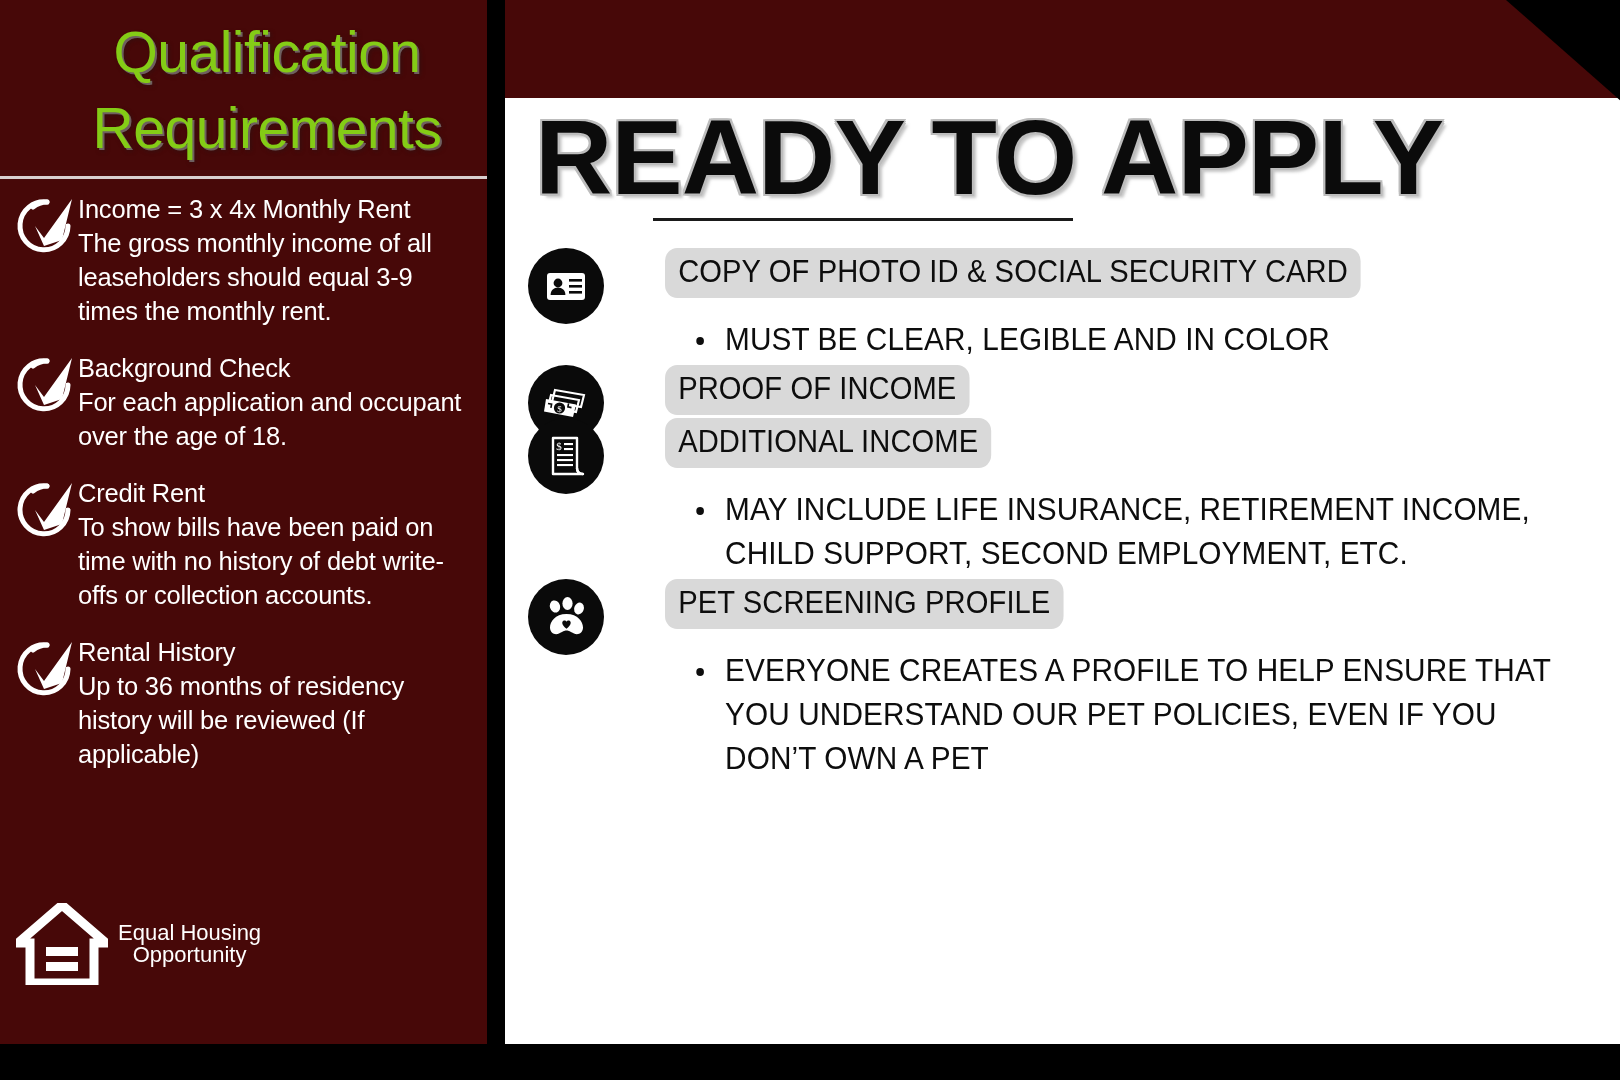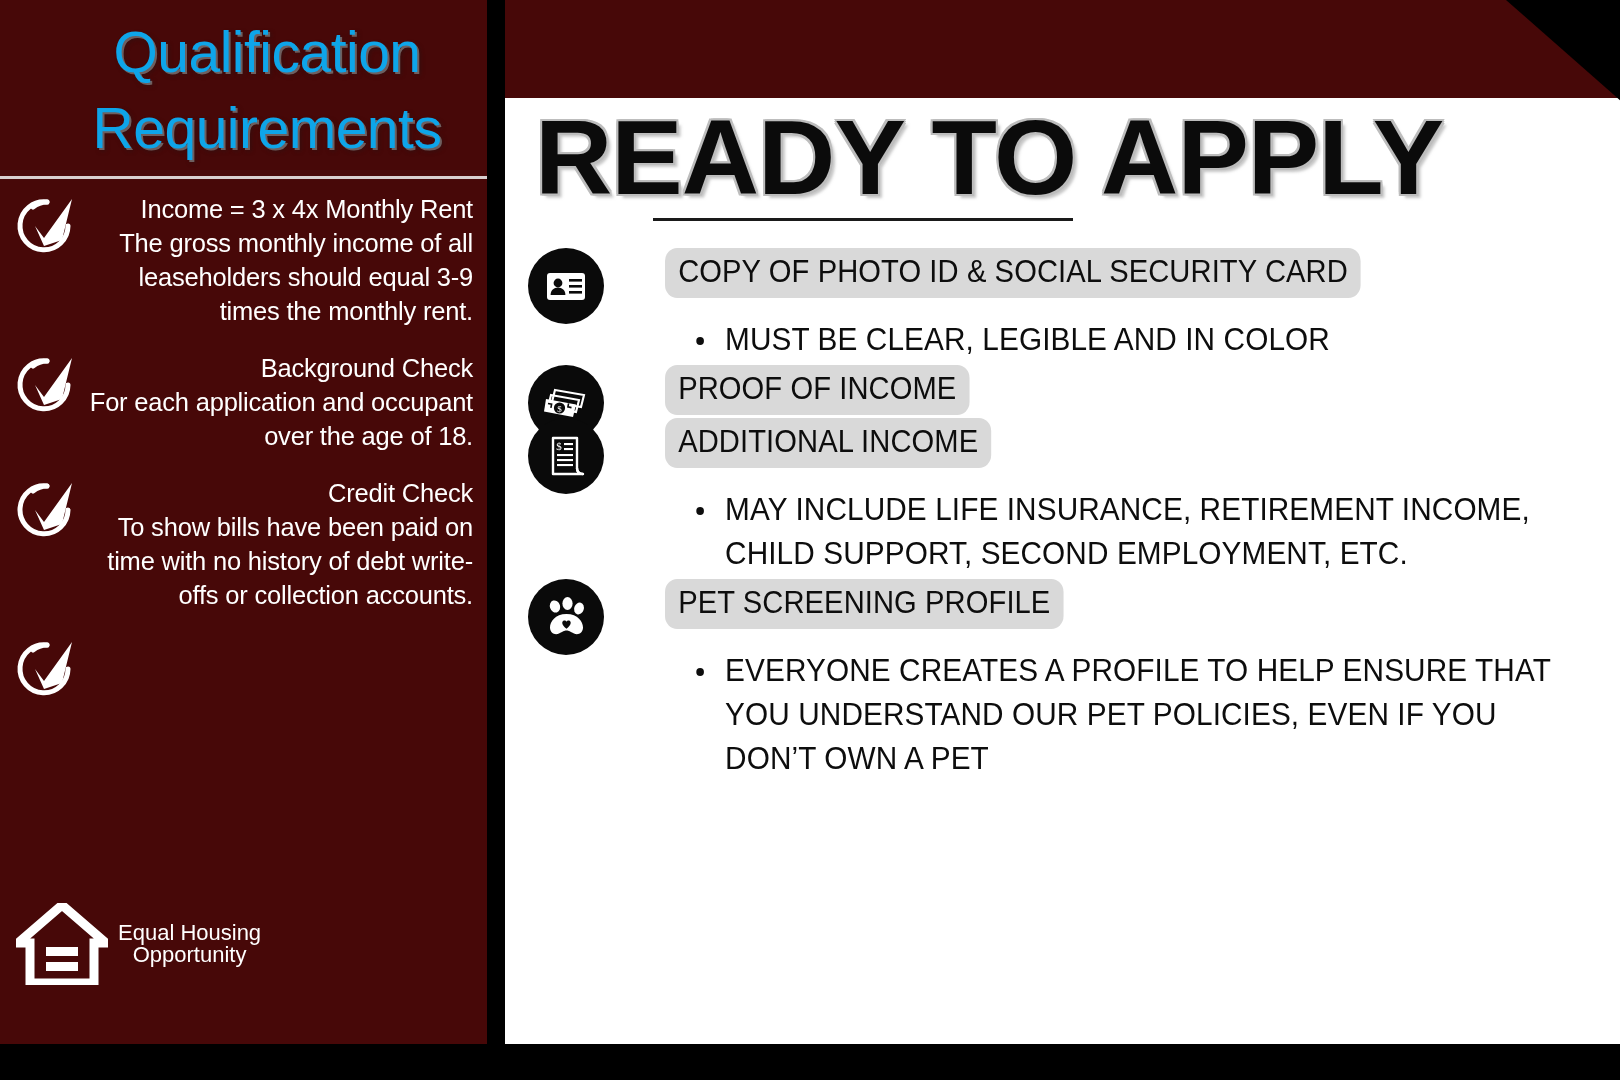--- a/index.html
+++ b/index.html
@@ -22,21 +22,21 @@
   #sidebar{
     position:absolute; left:0; top:0;
     width:487px; height:1044px;
     background:#470808;
     overflow:hidden;
   }
   #sidebar-title{
     position:absolute; left:0; top:14px;
     width:534px;
     text-align:center;
-    color:#0ea5e9;
+    color:#84cc16;
     font-size:57px;
     line-height:76px;
     font-weight:400;
     letter-spacing:-0.5px;
     text-shadow: 2px 2px 0 rgba(120,110,110,.85), 3px 3px 4px rgba(40,20,20,.6);
   }
   #sidebar-divider{
     position:absolute; left:0; top:176px;
     width:487px; height:3px;
     background:#d8cfcf;
@@ -59,21 +59,20 @@
     position:relative;
   }
   .check-icon svg{ display:block; width:62px; height:60px; }
   .req-text{
     flex:1 1 auto;
     color:#ffffff;
     font-size:25.5px;
     line-height:34px;
     letter-spacing:-0.2px;
     padding-top:2px;
-    text-align:right;
   }
   .req-title{ display:block; }
   .req-desc{ display:block; }
 
   
   #eho{
     position:absolute; left:16px; top:903px;
     display:flex; align-items:center;
   }
   #eho-mark{ width:92px; height:82px; }
@@ -243,32 +242,36 @@
 
       <div class="req-item">
         <span class="check-icon">
           <svg viewBox="0 0 62 60" xmlns="http://www.w3.org/2000/svg">
             <path d="M31 6 A24 24 0 1 0 52 30" fill="none" stroke="#ffffff" stroke-width="5" stroke-linecap="round"></path>
             <path d="M31 6 A24 24 0 0 0 17 11" fill="none" stroke="#ffffff" stroke-width="5" stroke-linecap="round"></path>
             <path d="M19 30 L28 42 L56 3 L46 44 L28 50 Z" fill="#ffffff"></path>
           </svg>
         </span>
         <span class="req-text">
-          <span class="req-title">Credit Check</span>
+          <span class="req-title">Credit Rent</span>
           <span class="req-desc">To show bills have been paid on time with no history of debt write-offs or collection accounts.</span>
         </span>
       </div>
 
       <div class="req-item">
         <span class="check-icon">
           <svg viewBox="0 0 62 60" xmlns="http://www.w3.org/2000/svg">
             <path d="M31 6 A24 24 0 1 0 52 30" fill="none" stroke="#ffffff" stroke-width="5" stroke-linecap="round"></path>
             <path d="M31 6 A24 24 0 0 0 17 11" fill="none" stroke="#ffffff" stroke-width="5" stroke-linecap="round"></path>
             <path d="M19 30 L28 42 L56 3 L46 44 L28 50 Z" fill="#ffffff"></path>
           </svg>
+        </span>
+        <span class="req-text">
+          <span class="req-title">Rental History</span>
+          <span class="req-desc">Up to 36 months of residency history will be reviewed (If applicable)</span>
         </span>
       </div>
 
     </div>
 
     <div id="eho">
       <span id="eho-mark">
         <svg viewBox="0 0 92 82" xmlns="http://www.w3.org/2000/svg">
           <path d="M46 2 L90 40 L78 40 L78 80 L14 80 L14 40 L2 40 Z" fill="none" stroke="#ffffff" stroke-width="9" stroke-linejoin="miter"></path>
           <rect x="30" y="44" width="32" height="9" fill="#ffffff"></rect>

